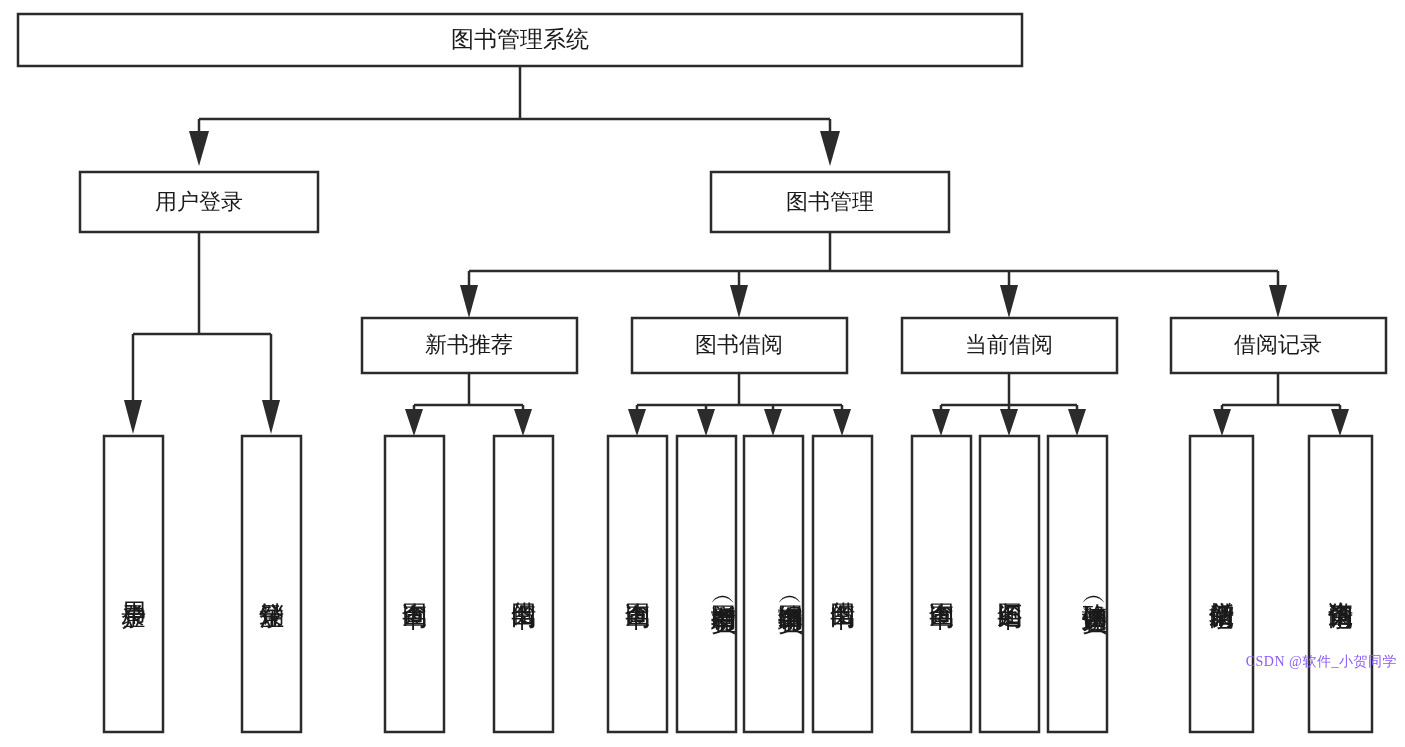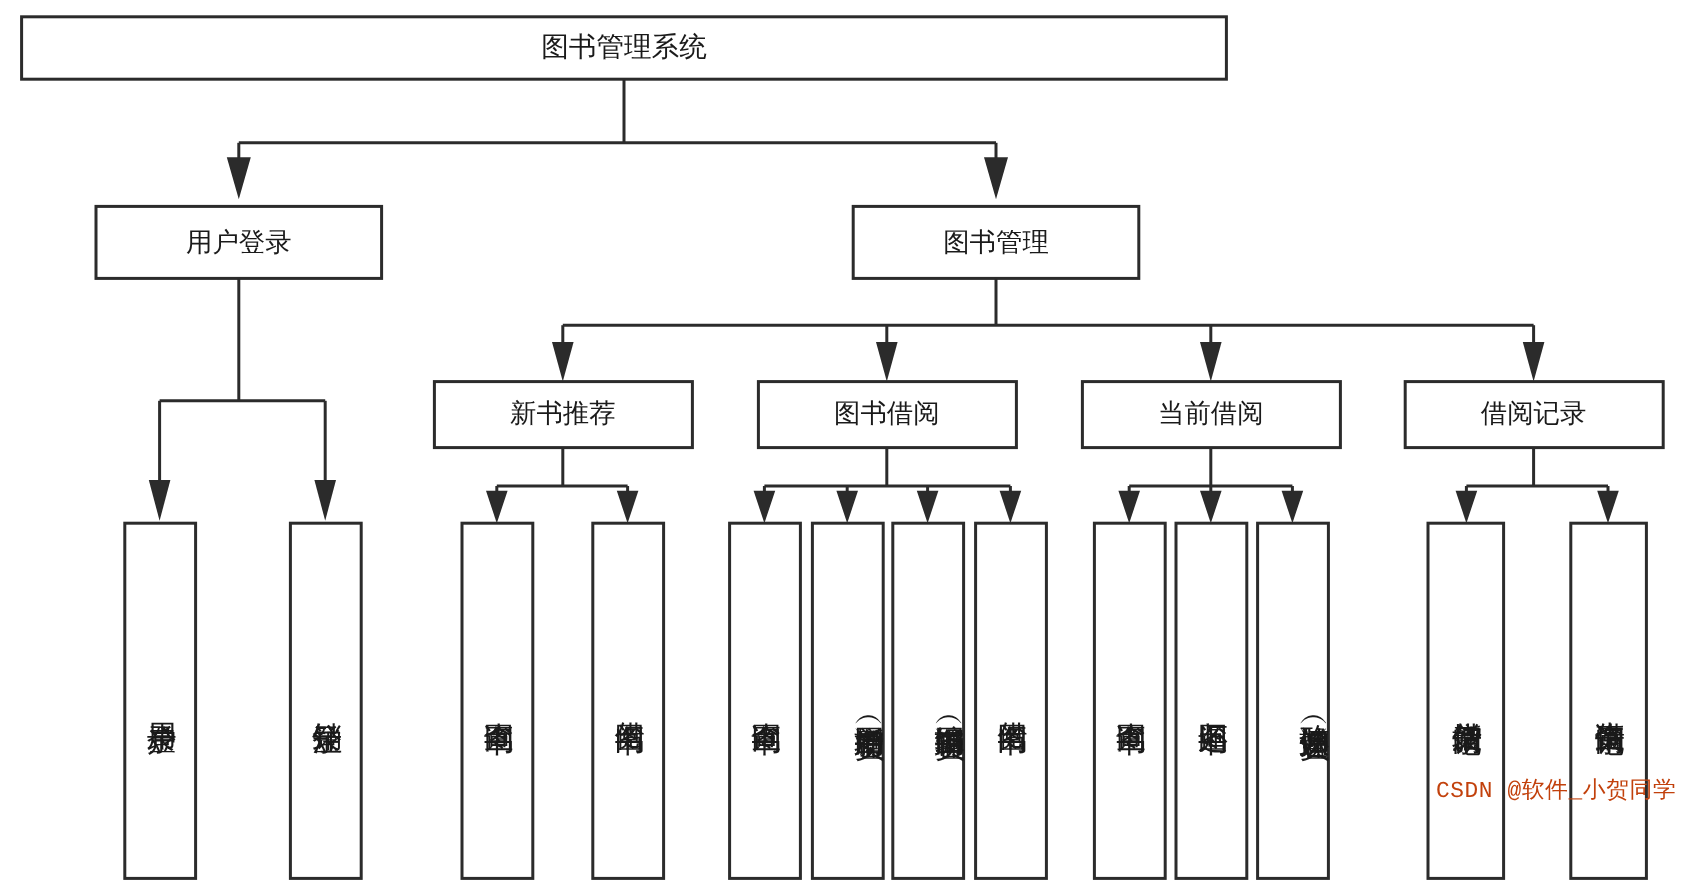--- a/index.html
+++ b/index.html
@@ -66,23 +66,23 @@
     color: #1a1a1a;
     letter-spacing: 1px;
     white-space: nowrap;
     text-align: center;
     pointer-events: none;
   }
   .watermark {
     position: absolute;
     right: 8px;
     bottom: 8px;
-    font-family: Liberation Mono, monospace;
-    font-size: 19px;
-    color: #c2410c;
+    font-family: Liberation Serif, serif;
+    font-size: 14px;
+    color: #8b5cf6;
     white-space: nowrap;
     letter-spacing: 0.5px;
   }
 </style>
 </head>
 <body>
 
 <div id="diagram-root">
 
   <svg class="diagram-canvas" viewBox="0 0 1405 747" xmlns="http://www.w3.org/2000/svg">

